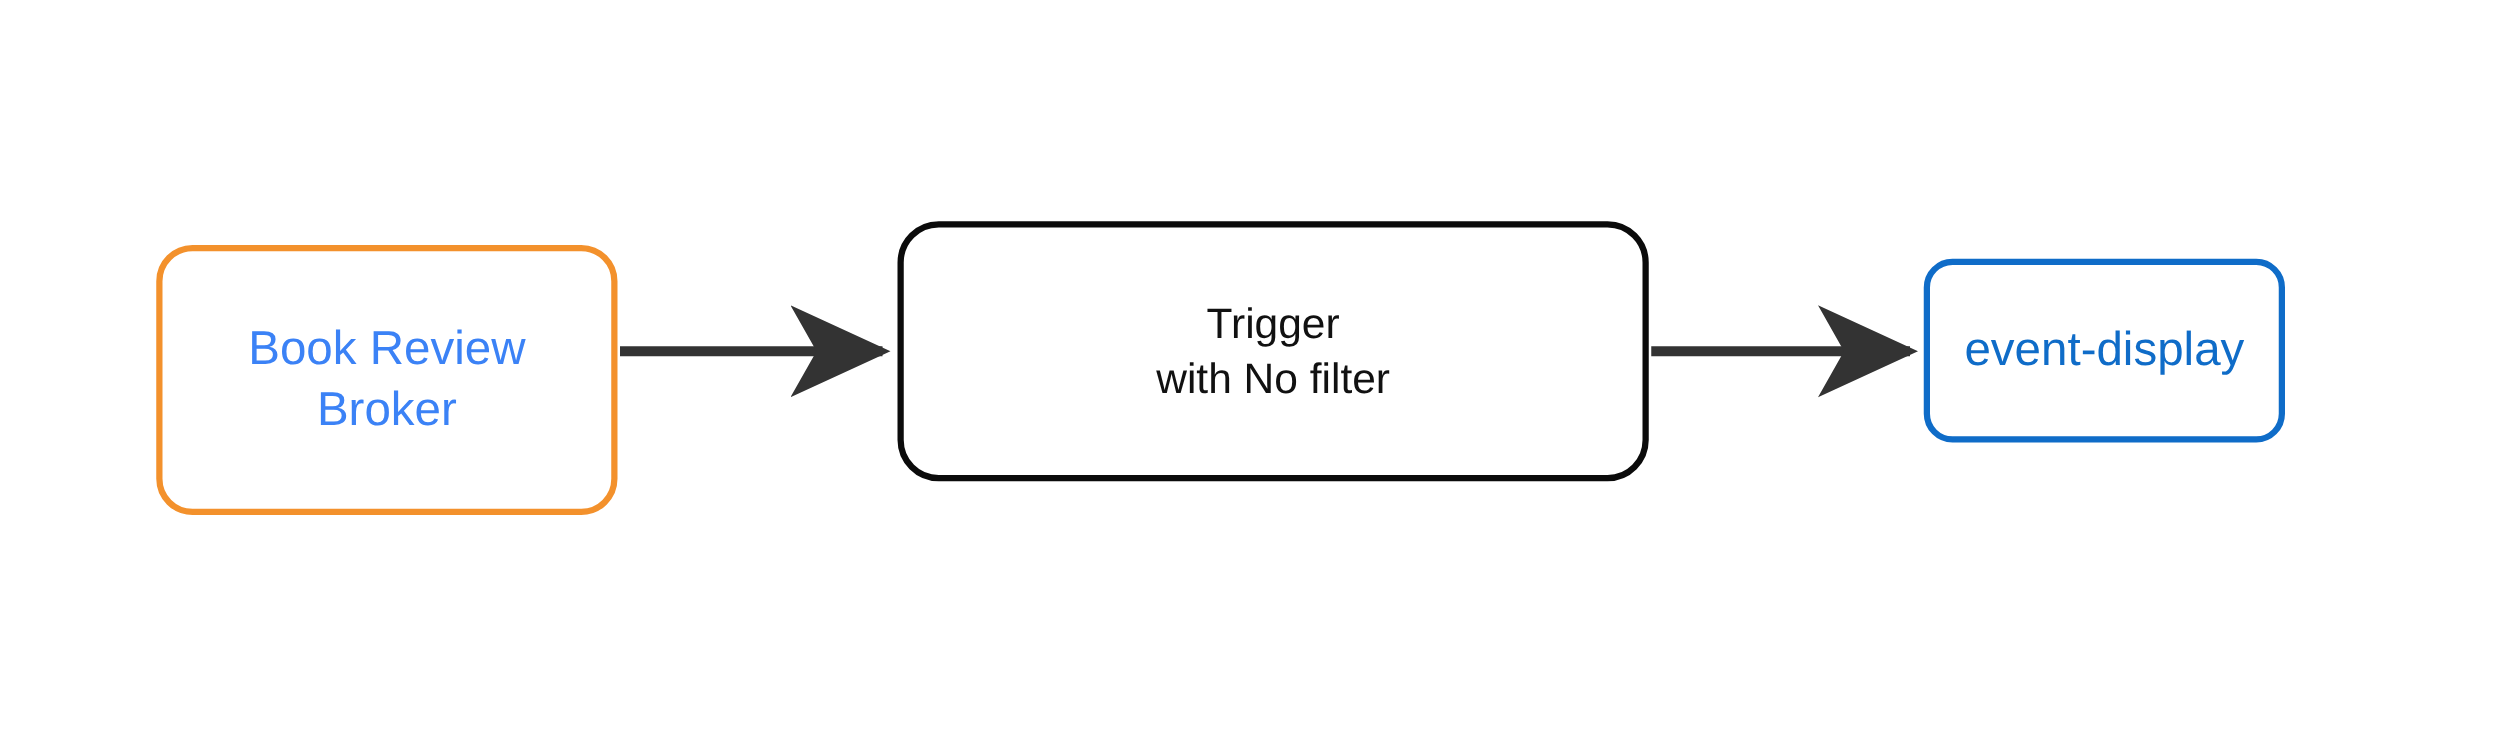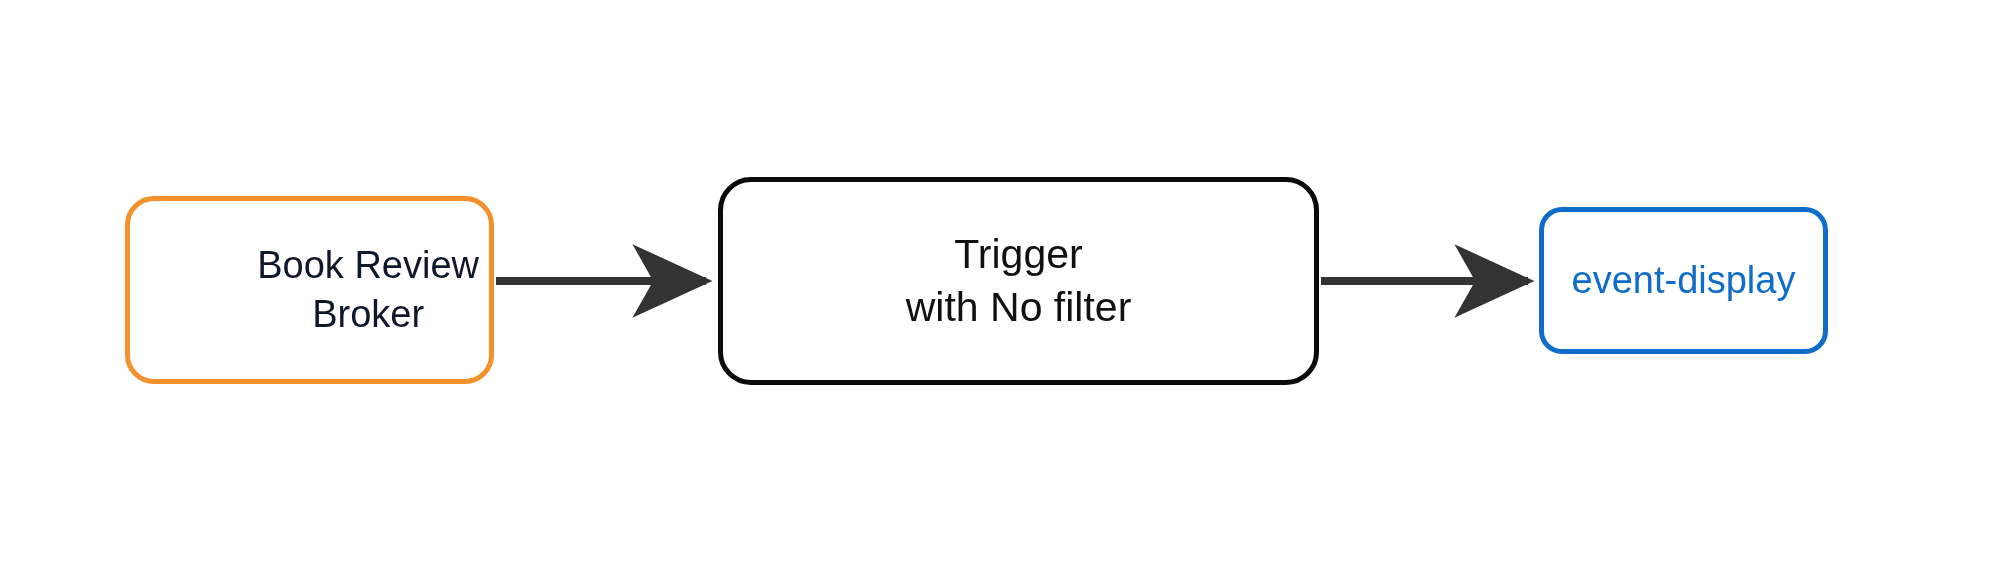--- a/index.html
+++ b/index.html
@@ -28,37 +28,36 @@
     background: #ffffff;
     line-height: 1.30;
     white-space: pre-line;
     user-select: none;
   }
   
   #node-broker {
     left: 125px;
     top: 196px;
     width: 369px;
-    height: 188px;
+    height: 216px;
     border: 5px solid #f3912c;
     border-radius: 29px;
-    color: #0f172a;
+    color: #3b82f6;
     font-size: 38px;
-    justify-content: flex-end;
   }
   
   #node-trigger {
     left: 718px;
     top: 177px;
     width: 601px;
     height: 208px;
     border: 5px solid #0b0b0b;
     border-radius: 33px;
     color: #111111;
-    font-size: 41px;
+    font-size: 34px;
   }
   
   #node-sink {
     left: 1539px;
     top: 207px;
     width: 289px;
     height: 147px;
     border: 5px solid #0f6cc8;
     border-radius: 23px;
     color: #0f6cc8;

